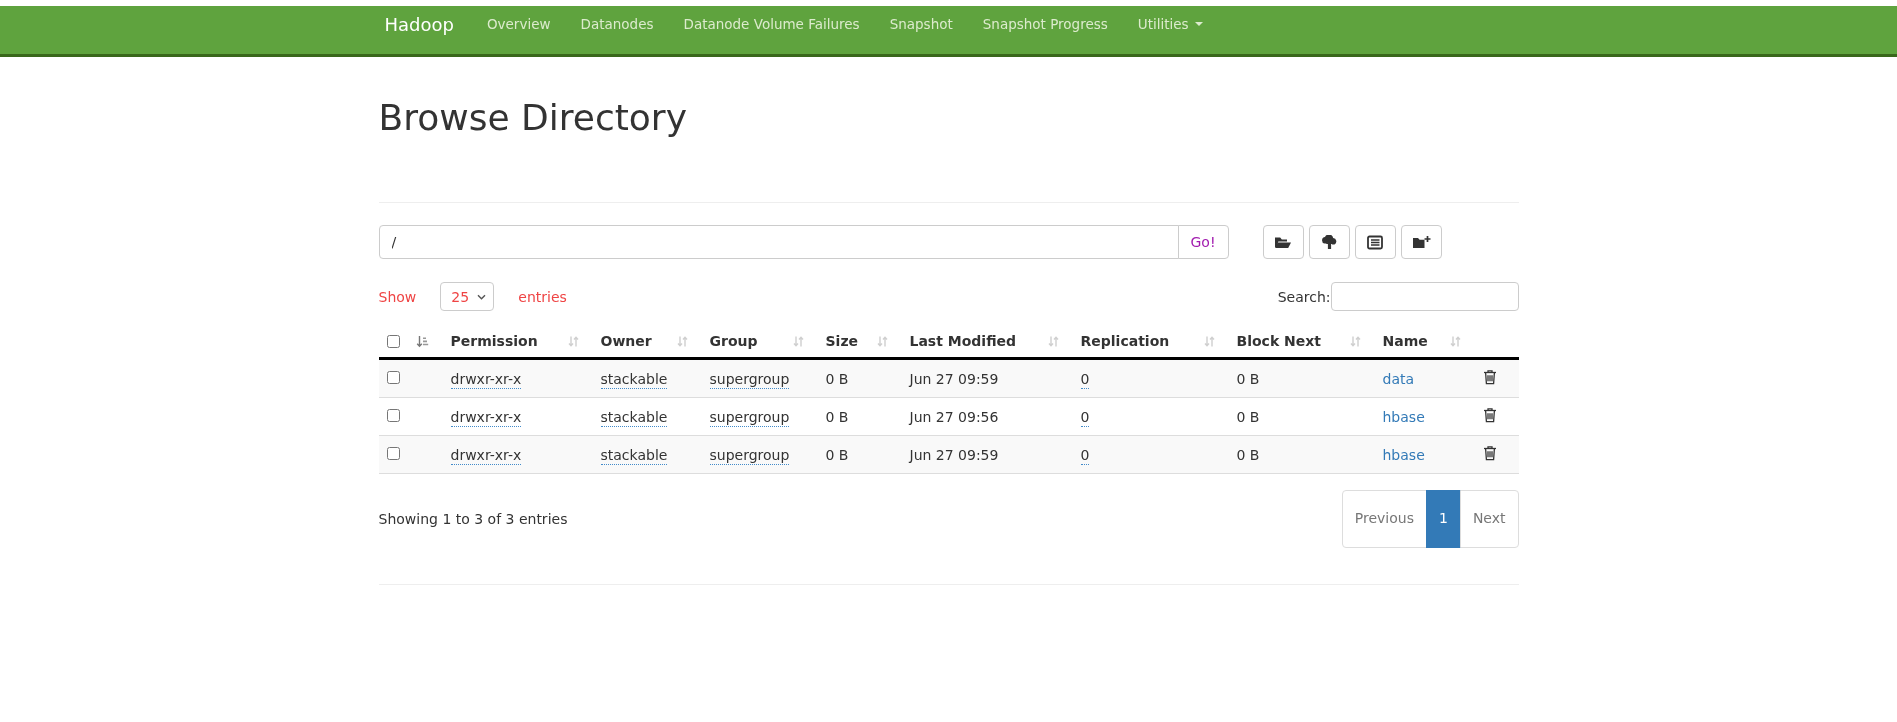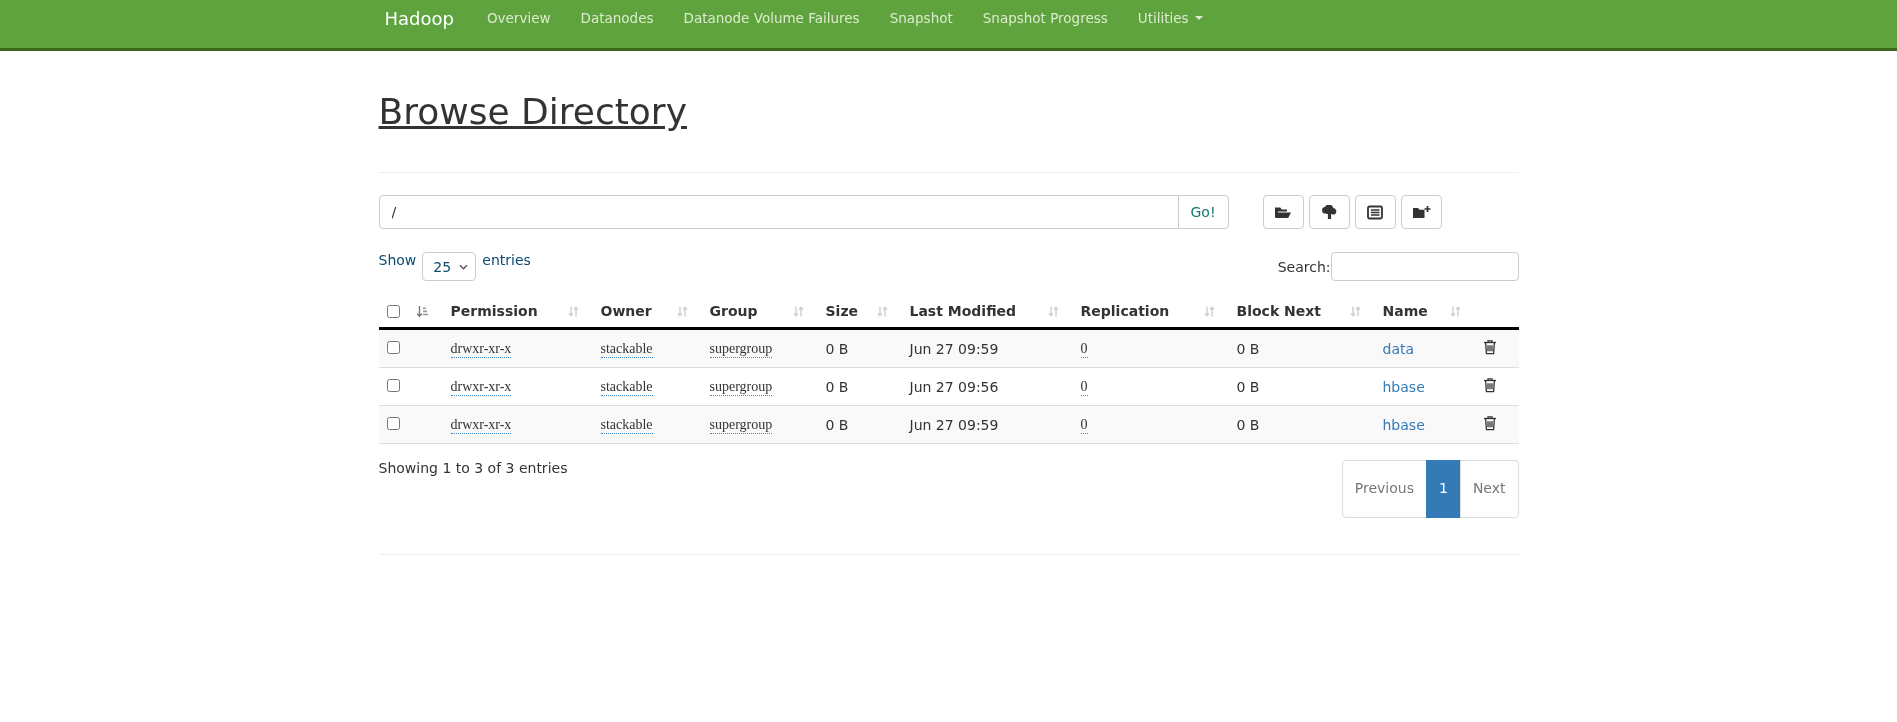--- a/index.html
+++ b/index.html
@@ -5,59 +5,59 @@
   * { box-sizing: border-box; }
   html, body { margin: 0; padding: 0; }
   body {
     width: 1897px; height: 722px; overflow: hidden;
     background: #fff; color: #333;
     font-family: "DejaVu Sans", "Liberation Sans", sans-serif;
     font-size: 14px;
   }
   
   .navbar { background: #5fa33e; border-bottom: 3px solid #39671b; height: 51px; }
-  .nav-inner { width: 1140px; margin: 0 auto; display: flex; align-items: center; height: 36px; }
+  .nav-inner { width: 1140px; margin: 6px auto; display: flex; align-items: center; height: 36px; }
   .brand { color: #fff; font-size: 18px; text-decoration: none; padding: 0 6px; margin-right: 12px; cursor: pointer; }
   .nav-link { color: #dcebcd; font-size: 13.5px; text-decoration: none; padding: 0 15px; cursor: pointer; display: inline-flex; align-items: center; gap: 6px; }
   .caret { width: 0; height: 0; border-left: 4px solid transparent; border-right: 4px solid transparent; border-top: 4px solid #dcebcd; display: inline-block; }
   
   .container { width: 1140px; margin: 0 auto; }
-  .page-header { margin: 40px 0 22px; padding-bottom: 40px; border-bottom: 1px solid #eee; text-decoration: underline; }
+  .page-header { margin: 40px 0 22px; padding-bottom: 64px; border-bottom: 1px solid #eee; }
   .page-header h1 { margin: 0; font-size: 36px; font-weight: 400; color: #333; }
   
   .path-row { display: flex; align-items: flex-start; }
   .input-group { display: flex; }
   .path-input { width: 800px; height: 34px; padding: 6px 12px; font-size: 14px; color: #333;
     border: 1px solid #ccc; border-radius: 4px 0 0 4px; outline: none; font-family: inherit; }
-  .go-btn { height: 34px; padding: 0 12px; margin-left: -1px; font-size: 14px; color: #0f766e;
+  .go-btn { height: 34px; padding: 0 12px; margin-left: -1px; font-size: 14px; color: #a21caf;
     background: #fff; border: 1px solid #ccc; border-radius: 0 4px 4px 0; cursor: pointer; font-family: inherit; }
   .action-btns { margin-left: 34px; display: flex; gap: 5px; }
   .icon-btn { width: 41px; height: 34px; background: #fff; border: 1px solid #ccc; border-radius: 4px;
     display: inline-flex; align-items: center; justify-content: center; cursor: pointer; padding: 0; }
   
   .controls-row { display: flex; justify-content: space-between; align-items: center; margin-top: 23px; }
-  .length-ctl { display: flex; gap: 6px; color: #0c4a6e; }
+  .length-ctl { display: flex; align-items: center; gap: 24px; color: #ef4444; }
   .select-box { width: 54px; height: 29px; border: 1px solid #ccc; border-radius: 4px; background: #fff;
     display: inline-flex; align-items: center; justify-content: space-between; padding: 0 7px 0 10px; cursor: pointer; }
   .search-ctl { display: flex; align-items: center; }
   .search-input { width: 188px; height: 29px; border: 1px solid #ccc; border-radius: 4px; padding: 4px 8px; outline: none; font-family: inherit; font-size: 14px; }
   
   table.data-table { width: 100%; border-collapse: collapse; margin-top: 14px; border-bottom: 1px solid #ddd; table-layout: fixed; }
   th { font-weight: 700; font-size: 14px; color: #333; text-align: left; padding: 8px 14px 8px 8px;
     border-bottom: 3px solid #000000; cursor: pointer; }
   .th-flex { display: flex; align-items: center; justify-content: space-between; }
   td { padding: 9px 8px; border-top: 1px solid #ddd; font-size: 14px; color: #333; vertical-align: middle; }
   tbody tr:first-child td { border-top: none; }
   tbody tr:nth-child(odd) { background: #f9f9f9; }
-  .editable { border-bottom: 1px dotted #428bca; padding-bottom: 1px; cursor: pointer; font-family: Liberation Serif, serif; }
+  .editable { border-bottom: 1px dotted #428bca; padding-bottom: 1px; cursor: pointer; }
   a.name-link { color: #337ab7; text-decoration: none; cursor: pointer; }
   .trash-btn { background: none; border: none; cursor: pointer; padding: 0; display: inline-flex; }
   input[type="checkbox"] { width: 13px; height: 13px; margin: 0; cursor: pointer; }
   
-  .info-row { display: flex; justify-content: space-between; margin-top: 16px; }
+  .info-row { display: flex; justify-content: space-between; align-items: center; margin-top: 16px; }
   .info { color: #333; }
   .pagination { display: flex; }
   .page-btn { padding: 18px 12px; border: 1px solid #ddd; background: #fff; color: #777; margin-left: -1px; cursor: pointer; line-height: 1.42; }
   .page-btn.prev { border-radius: 4px 0 0 4px; margin-left: 0; }
   .page-btn.next { border-radius: 0 4px 4px 0; }
   .page-btn.active { background: #337ab7; border-color: #337ab7; color: #fff; }
   hr.footer-rule { border: 0; border-top: 1px solid #eee; margin: 36px 0 16px; }
   .footer-text { color: #333; font-size: 14px; }
   .sort-icon { display: inline-flex; flex: none; }
 </style>

